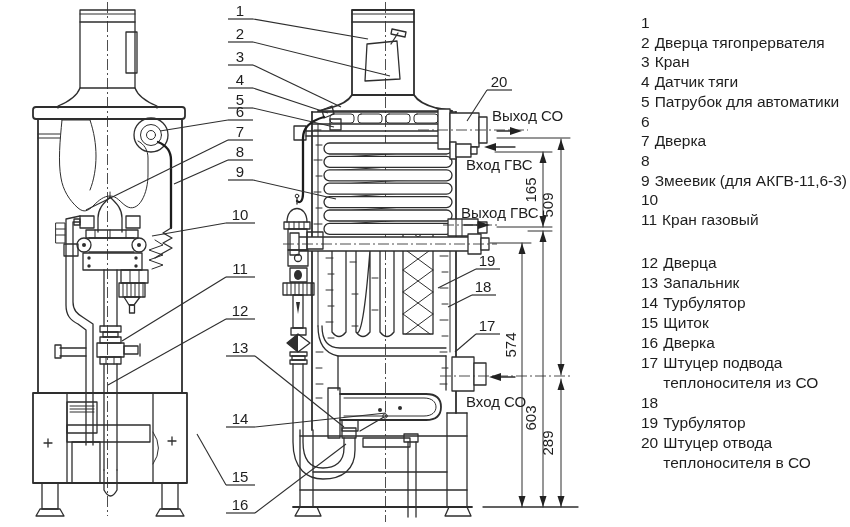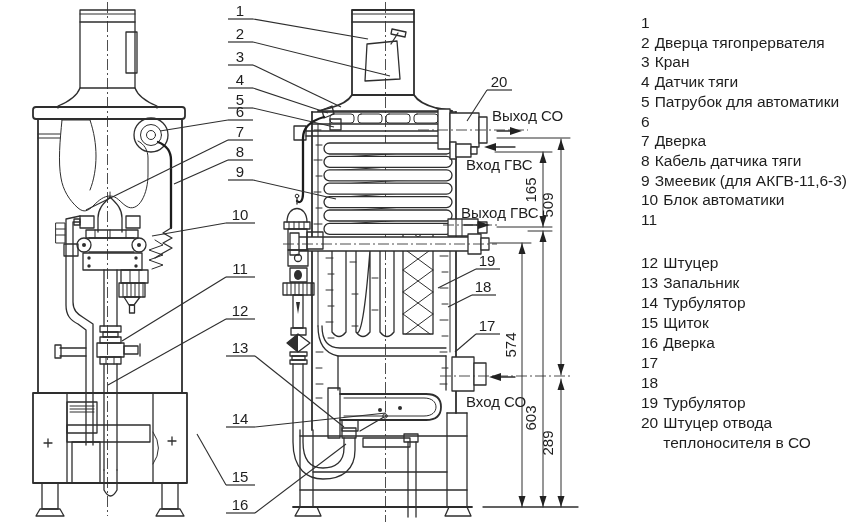--- a/index.html
+++ b/index.html
@@ -528,57 +528,58 @@
         </div>
     <div class="legend-item">
           <span class="lnum">6</span>
         </div>
     <div class="legend-item">
           <span class="lnum">7</span>
           <span class="ltxt">Дверка</span>
         </div>
     <div class="legend-item">
           <span class="lnum">8</span>
-          <span class="ltxt">Кабель датчика тяги</span>
         </div>
     <div class="legend-item">
           <span class="lnum">9</span>
           <span class="ltxt">Змеевик (для АКГВ-11,6-3)</span>
         </div>
     <div class="legend-item">
           <span class="lnum">10</span>
-          <span class="ltxt">Блок автоматики</span>
         </div>
     <div class="legend-item">
           <span class="lnum">11</span>
+          <span class="ltxt">Кран газовый</span>
         </div>
   </div>
   <div class="legend-group g2">
     <div class="legend-item">
           <span class="lnum">12</span>
-          <span class="ltxt">Штуцер</span>
+          <span class="ltxt">Дверца</span>
         </div>
     <div class="legend-item">
           <span class="lnum">13</span>
           <span class="ltxt">Запальник</span>
         </div>
     <div class="legend-item">
           <span class="lnum">14</span>
           <span class="ltxt">Турбулятор</span>
         </div>
     <div class="legend-item">
           <span class="lnum">15</span>
           <span class="ltxt">Щиток</span>
         </div>
     <div class="legend-item">
           <span class="lnum">16</span>
           <span class="ltxt">Дверка</span>
         </div>
     <div class="legend-item">
           <span class="lnum">17</span>
+          <span class="ltxt">Штуцер подвода
+теплоносителя из СО</span>
         </div>
     <div class="legend-item">
           <span class="lnum">18</span>
         </div>
     <div class="legend-item">
           <span class="lnum">19</span>
           <span class="ltxt">Турбулятор</span>
         </div>
     <div class="legend-item">
           <span class="lnum">20</span>

